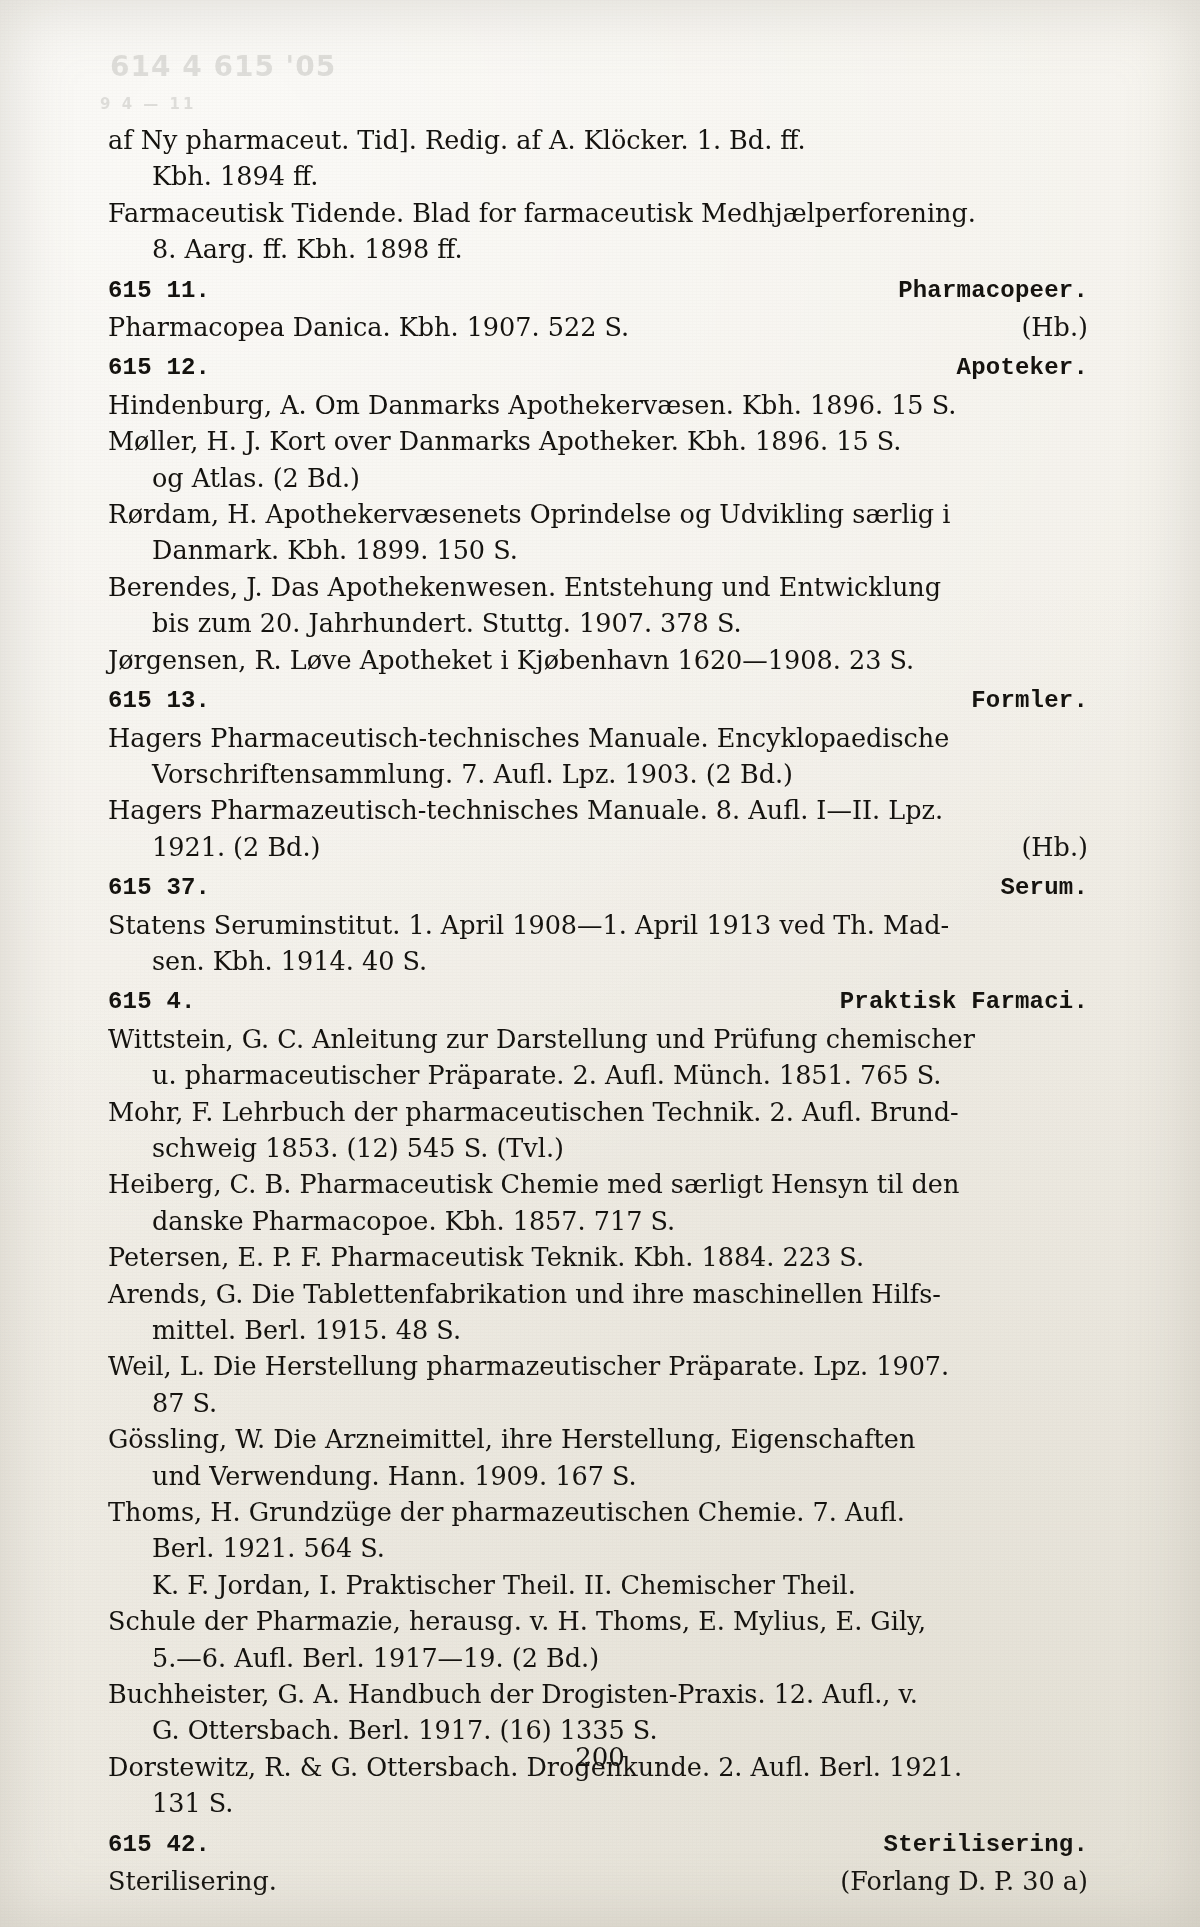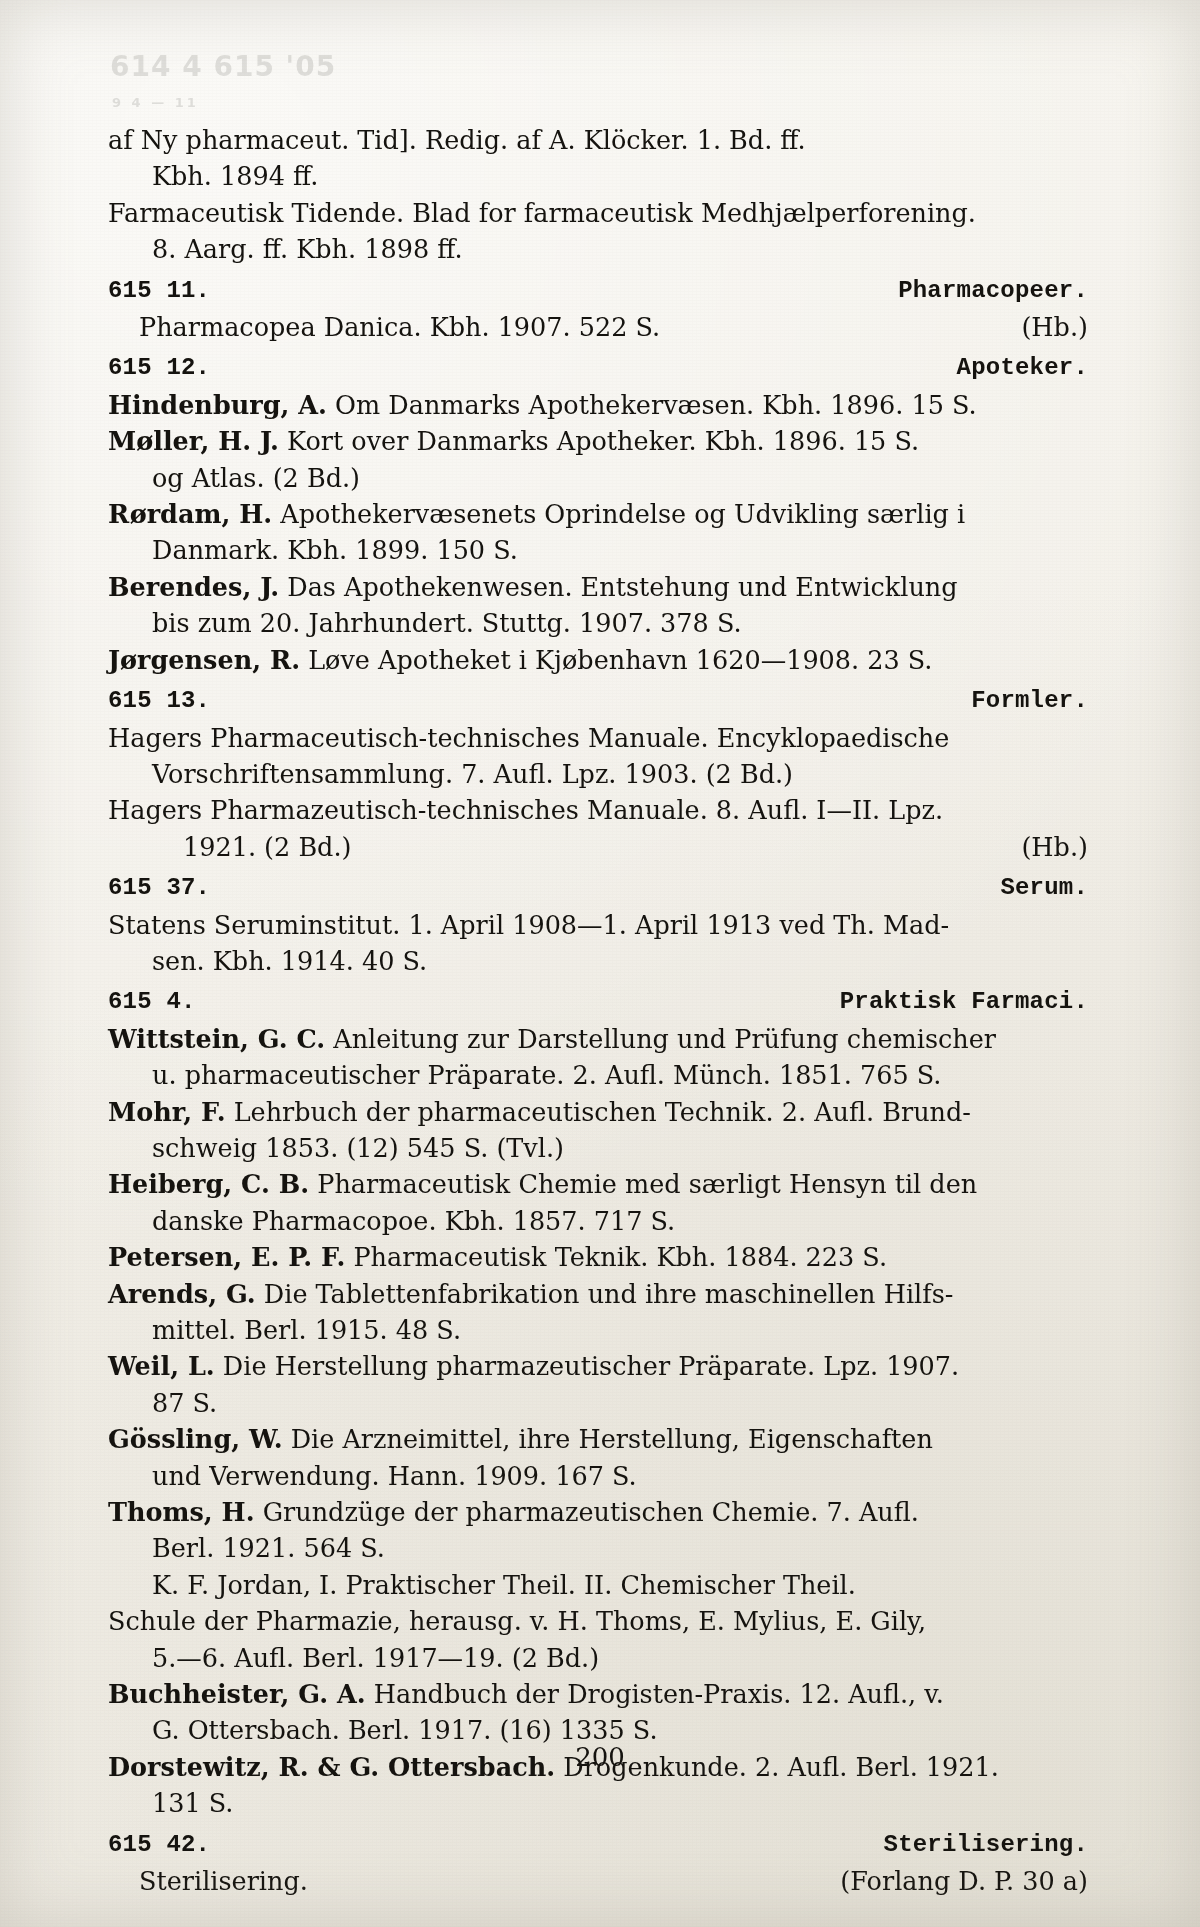--- a/index.html
+++ b/index.html
@@ -49,21 +49,21 @@
   
   .entry .cont {
     display: block;
     padding-left: 44px;
   }
   .ln {
     display: block;
     white-space: nowrap;
   }
   .bold {
-    font-weight: bold;
+    font-weight: normal;
   }
   .cls-row {
     display: flex;
     justify-content: space-between;
     align-items: baseline;
     font-weight: bold;
     font-family: Liberation Mono, monospace;
     font-size: 24px;
     letter-spacing: 0.2px;
     margin-top: 5px;
@@ -71,21 +71,20 @@
   .cls-row .cls-num {
     white-space: nowrap;
   }
   .cls-row .cls-head {
     white-space: nowrap;
   }
   .right-ind {
     display: flex;
     justify-content: space-between;
     align-items: baseline;
-    margin-left: 31px;
   }
   .paren {
     white-space: nowrap;
   }
   .folio {
     position: absolute;
     left: 0;
     right: 0;
     top: 1742px;
     text-align: center;
@@ -96,21 +95,21 @@
   .ghost {
     position: absolute;
     color: rgba(60,56,48,0.14);
     font-family: "DejaVu Sans", sans-serif;
     font-weight: bold;
     font-size: 28px;
     letter-spacing: 1px;
     user-select: none;
   }
   .ghost.g1 { left: 110px; top: 50px; }
-  .ghost.g2 { left: 112px; top: 95px; font-size: 13px; letter-spacing: 3px; }
+  .ghost.g2 { left: 100px; top: 95px; font-size: 15px; letter-spacing: 3px; }
   .edge-shade {
     position: absolute;
     inset: 0;
     pointer-events: none;
     box-shadow: inset 0 0 70px rgba(150,144,128,0.30);
   }
 </style>
 </head>
 <body>
 

